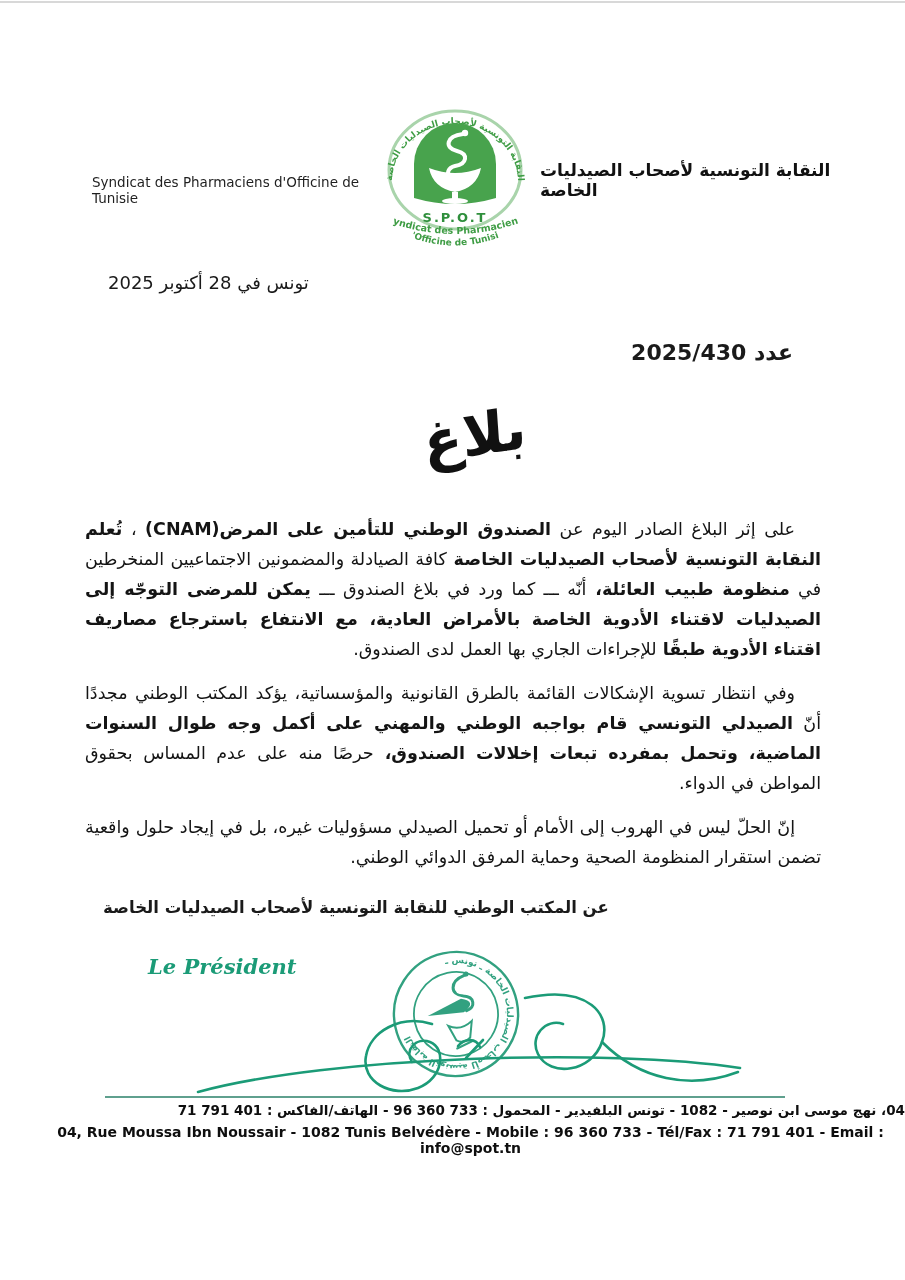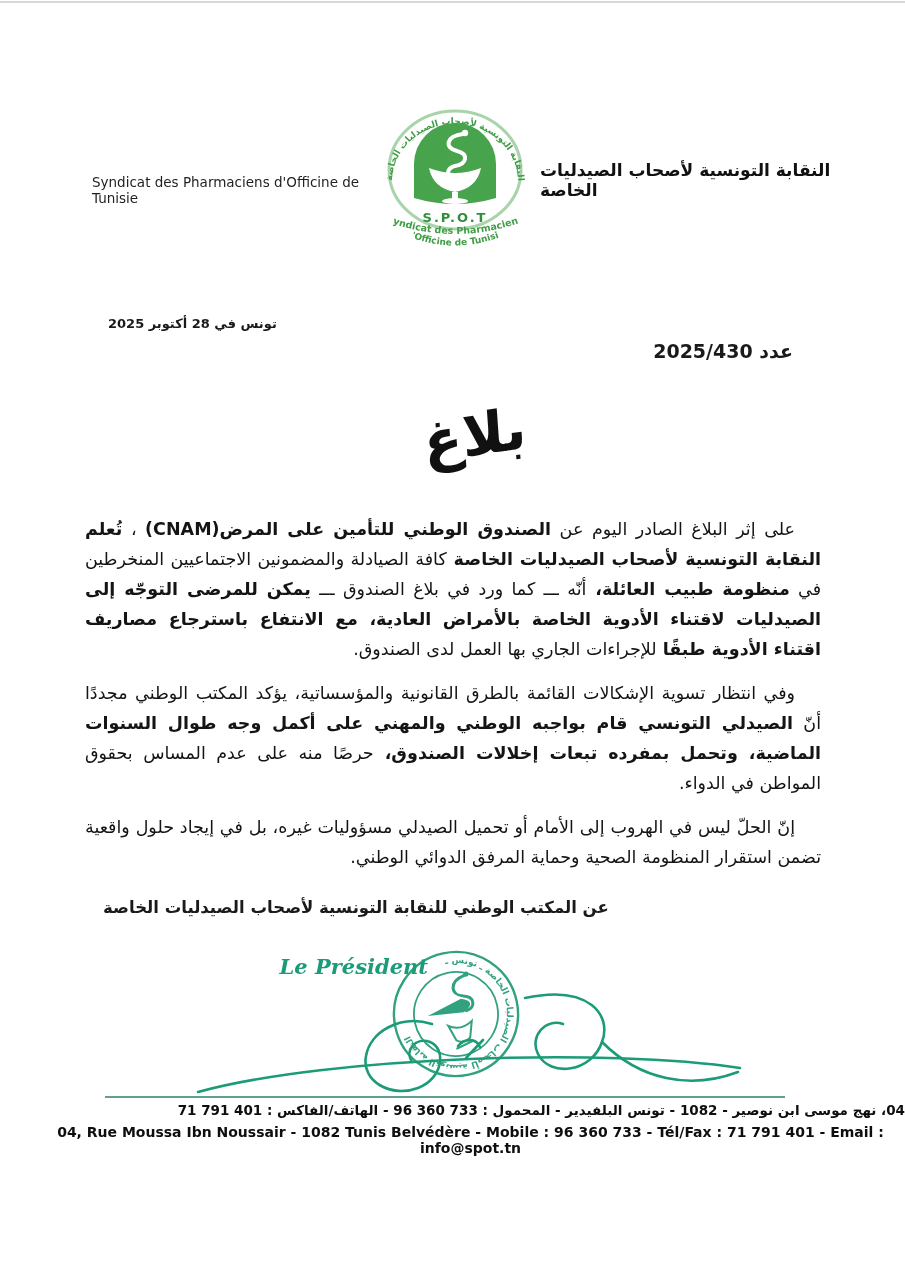--- a/index.html
+++ b/index.html
@@ -7,33 +7,33 @@
     width:905px;height:1280px;background:#ffffff;position:relative;overflow:hidden;
     font-family:"DejaVu Sans","Liberation Sans",sans-serif;color:#1a1a1a;
   }
   .top-hairline{position:absolute;top:1px;left:0;width:905px;height:2px;background:#d8d8d8;}
   
   .h-left{position:absolute;left:92px;top:174px;width:275px;font-size:13.5px;color:#1f1f1f;line-height:1.2;}
   .h-logo{position:absolute;left:362px;top:104px;width:186px;height:152px;}
   .h-right{position:absolute;left:540px;top:160px;width:300px;direction:rtl;text-align:left;
            font-weight:bold;font-size:17px;color:#111;}
   
-  .date{position:absolute;left:108px;top:272px;direction:rtl;font-weight:bold;font-size:13px;margin-top:44px;}
-  .ref{position:absolute;right:112px;top:340px;direction:rtl;font-weight:bold;font-size:19px;}
+  .date{position:absolute;left:108px;top:272px;direction:rtl;font-weight:normal;font-size:18px;}
+  .ref{position:absolute;right:112px;top:340px;direction:rtl;font-weight:bold;font-size:22px;}
   
   .title-wrap{position:absolute;left:0;top:402px;width:905px;text-align:center;}
   .title{display:inline-block;margin-left:45px;font-size:57px;font-weight:bold;color:#111;
          transform:rotate(-8deg) skewX(-4deg);}
   
   .body{position:absolute;left:85px;top:514px;width:736px;direction:rtl;text-align:justify;
         font-size:17.5px;line-height:30px;color:#141414;}
   .body p{margin:0 0 14px 0;text-indent:26px;}
   .closing{position:absolute;left:103px;top:898px;direction:rtl;font-weight:bold;font-size:16.5px;}
   
-  .sig-block{position:absolute;left:148px;top:954px;width:280px;text-align:right;
+  .sig-block{position:absolute;left:148px;top:954px;width:280px;text-align:left;
              font-family:"DejaVu Serif","Liberation Serif",serif;font-style:italic;font-weight:bold;
              color:#1b9b77;}
   .sig-title{font-size:21px;}
   .sig-name{font-size:18.5px;margin-top:3px;}
   .sig-scribble{position:absolute;left:170px;top:980px;}
   .stamp{position:absolute;left:390px;top:948px;transform:rotate(-12deg);opacity:.92;}
   
   .rule{position:absolute;left:105px;top:1096px;width:680px;height:2px;background:#5fa08e;}
   .footer-ar{position:absolute;left:0;top:1102px;width:905px;text-align:right;direction:rtl;
              font-weight:bold;font-size:13.5px;color:#0e0e0e;}

